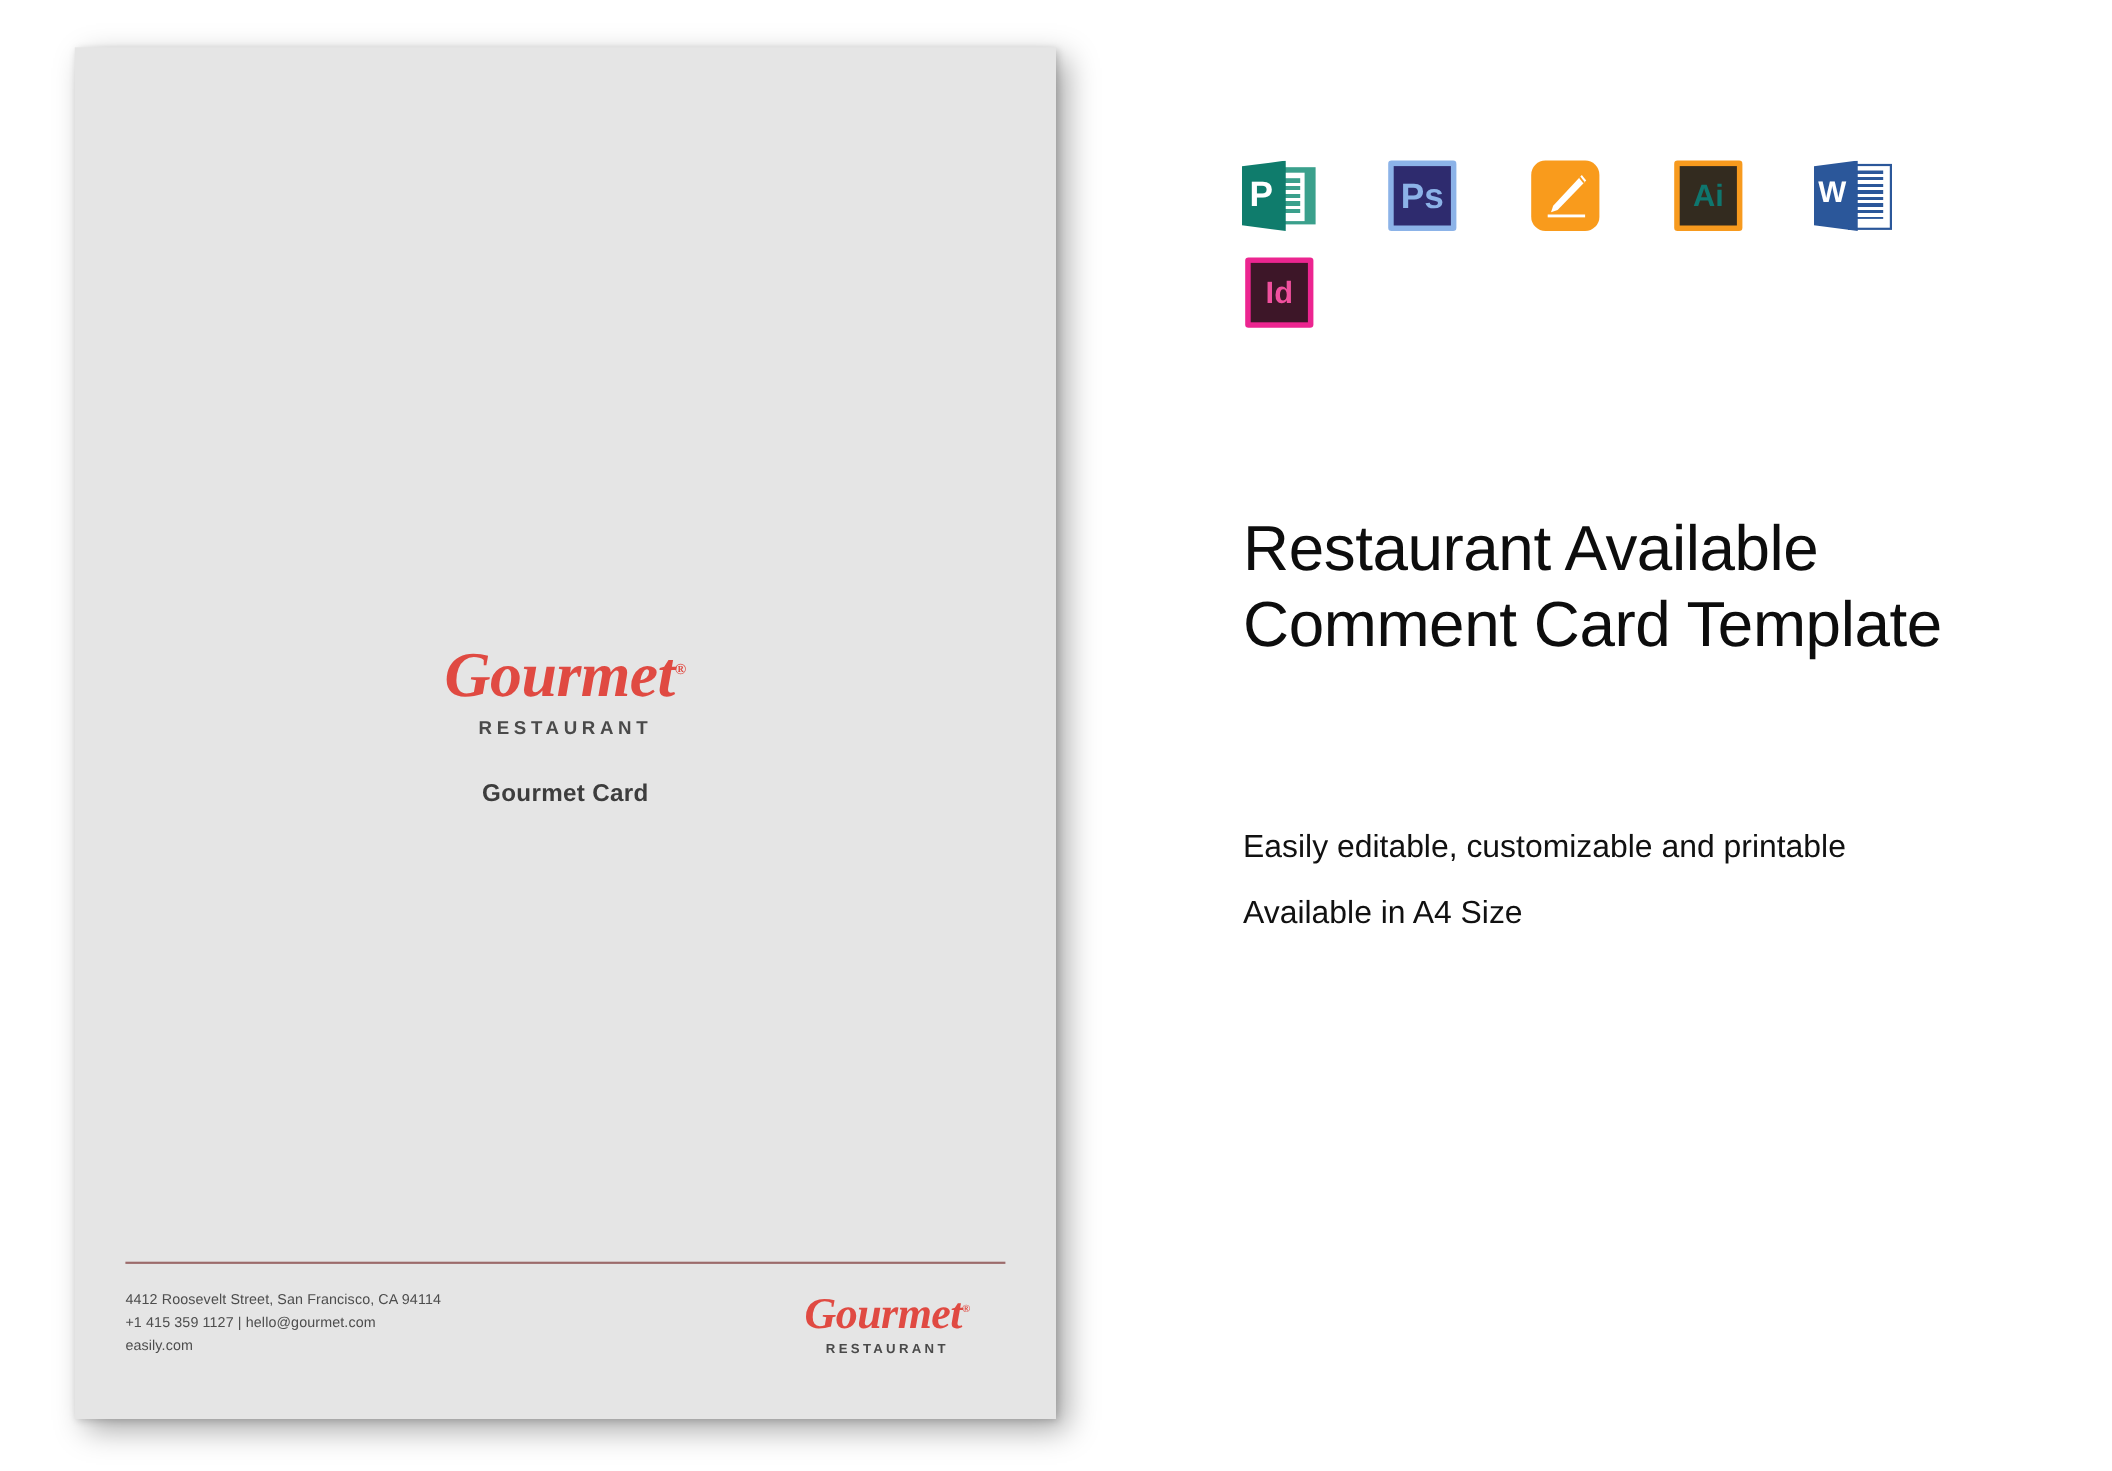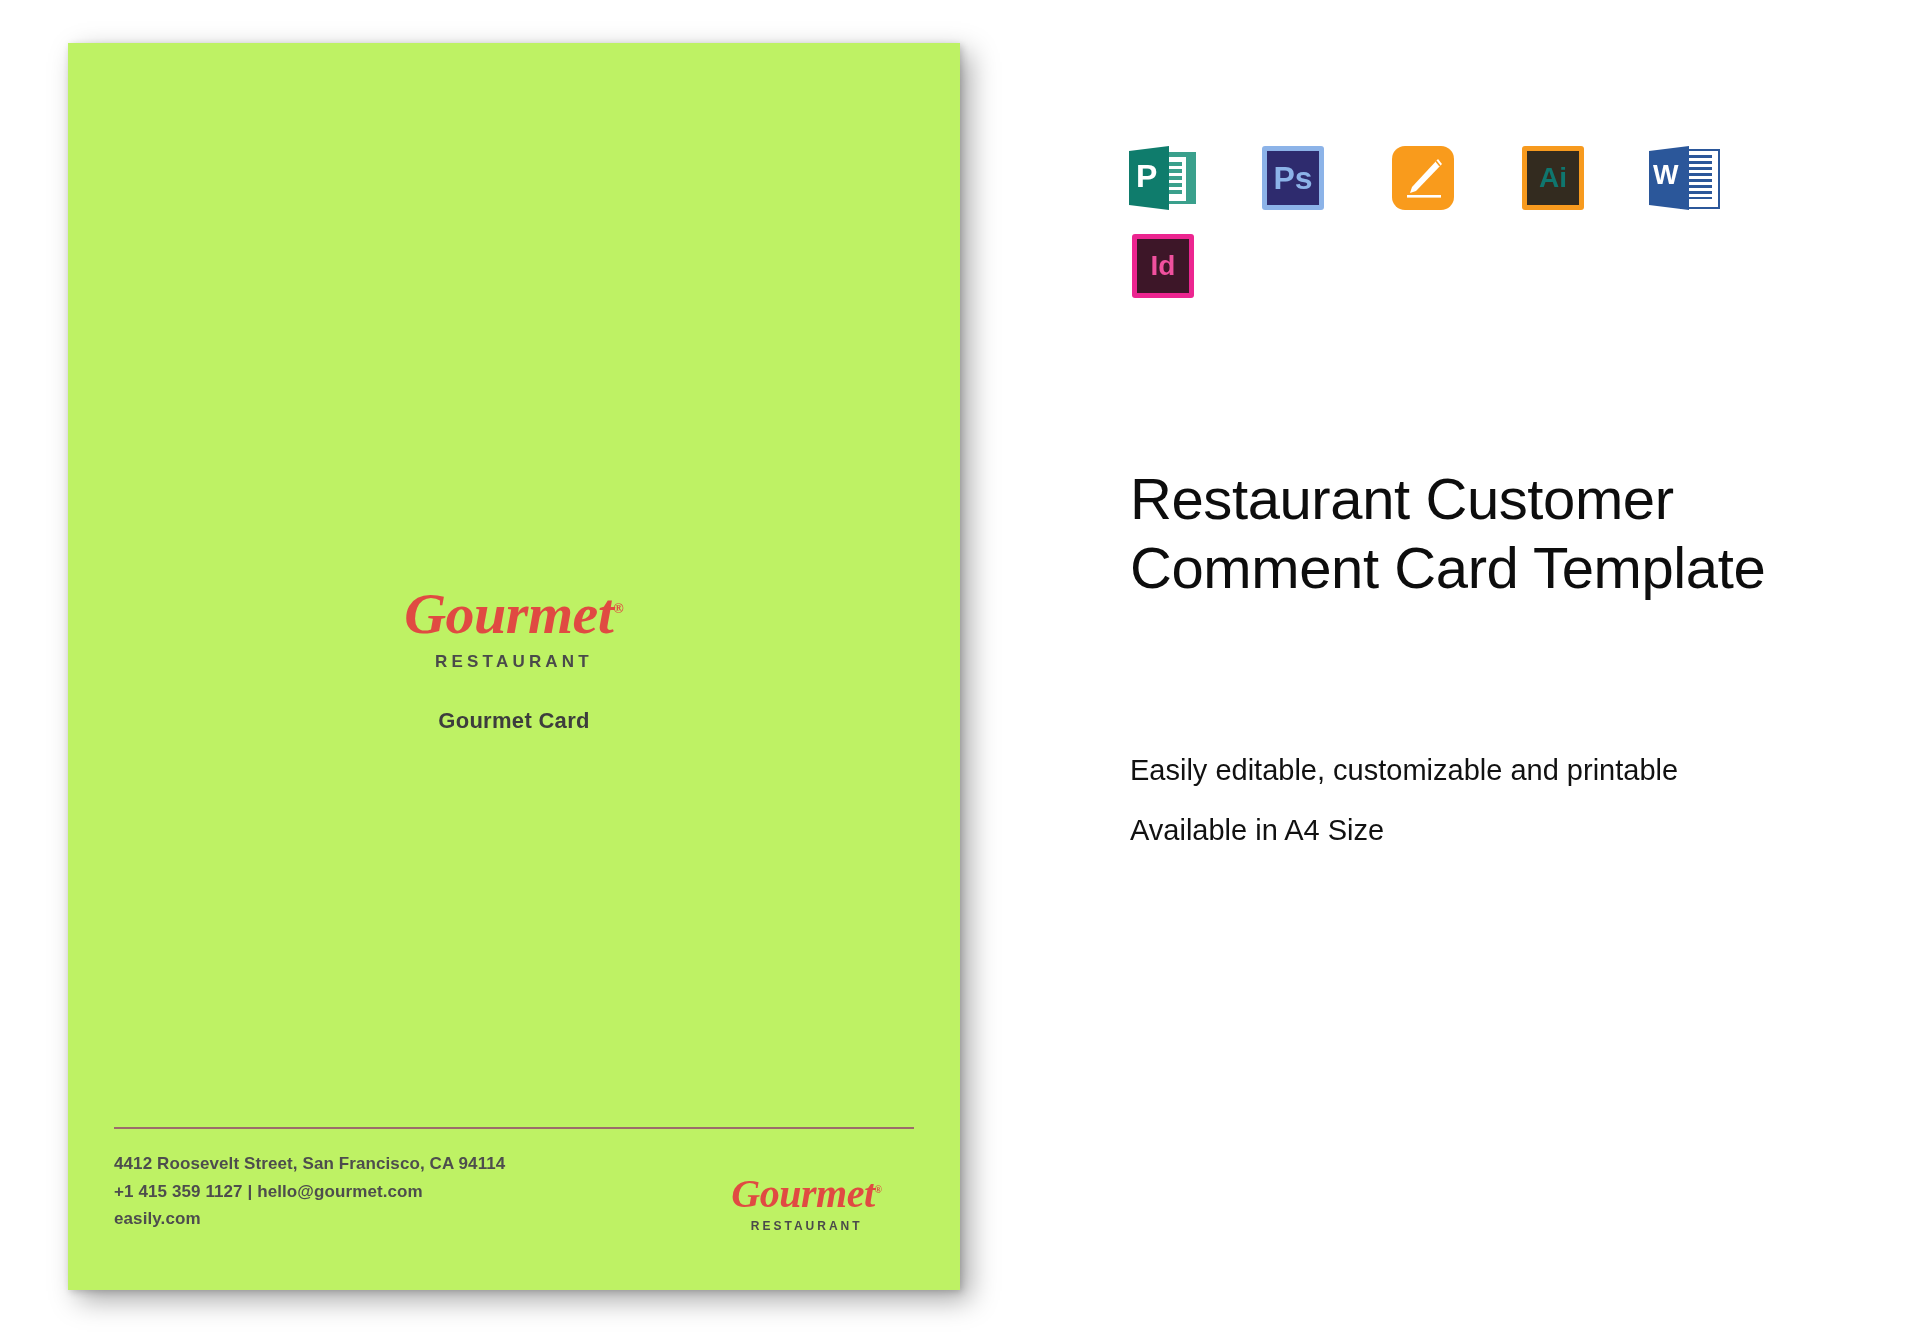--- a/index.html
+++ b/index.html
@@ -15,21 +15,21 @@
     position: relative;
   }
 
   
   .doc-card {
     position: absolute;
     left: 68px;
     top: 43px;
     width: 892px;
     height: 1247px;
-    background: #bef264;
+    background: #e5e5e5;
     box-shadow: 10px 10px 26px rgba(0,0,0,0.34),
                 2px 2px 7px rgba(0,0,0,0.18);
     overflow: hidden;
   }
 
   
   .card-center {
     position: absolute;
     left: 0;
     top: 542px;
@@ -85,25 +85,24 @@
     width: 100%;
     margin-bottom: 21px;
   }
   .footer-row {
     display: flex;
     align-items: flex-end;
     justify-content: space-between;
   }
   .footer-address {
     font-family: "Liberation Sans", sans-serif;
-    font-size: 17px;
+    font-size: 13px;
     line-height: 1.62;
     color: #4d4d4d;
     letter-spacing: 0.1px;
-    font-weight: bold;
   }
   .footer-address div { white-space: nowrap; }
   .footer-logo {
     text-align: center;
     padding-right: 32px;
   }
   .footer-logo .logo-word {
     font-size: 40px;
   }
   .footer-logo .logo-word .tm { font-size: 10px; }
@@ -375,20 +374,20 @@
     <div class="icon-cell">
       <div class="app-icon ic-id">
         <div class="id-outer"></div>
         <div class="id-inner"></div>
         <div class="id-letter">Id</div>
       </div>
     </div>
 
   </div>
 
-  <h1 class="headline">Restaurant Customer Comment Card Template</h1>
+  <h1 class="headline">Restaurant Available Comment Card Template</h1>
 
   <div class="features">
     <div class="feature">Easily editable, customizable and printable</div>
     <div class="feature">Available in A4 Size</div>
   </div>
 
 </div>
 
 </body></html>

